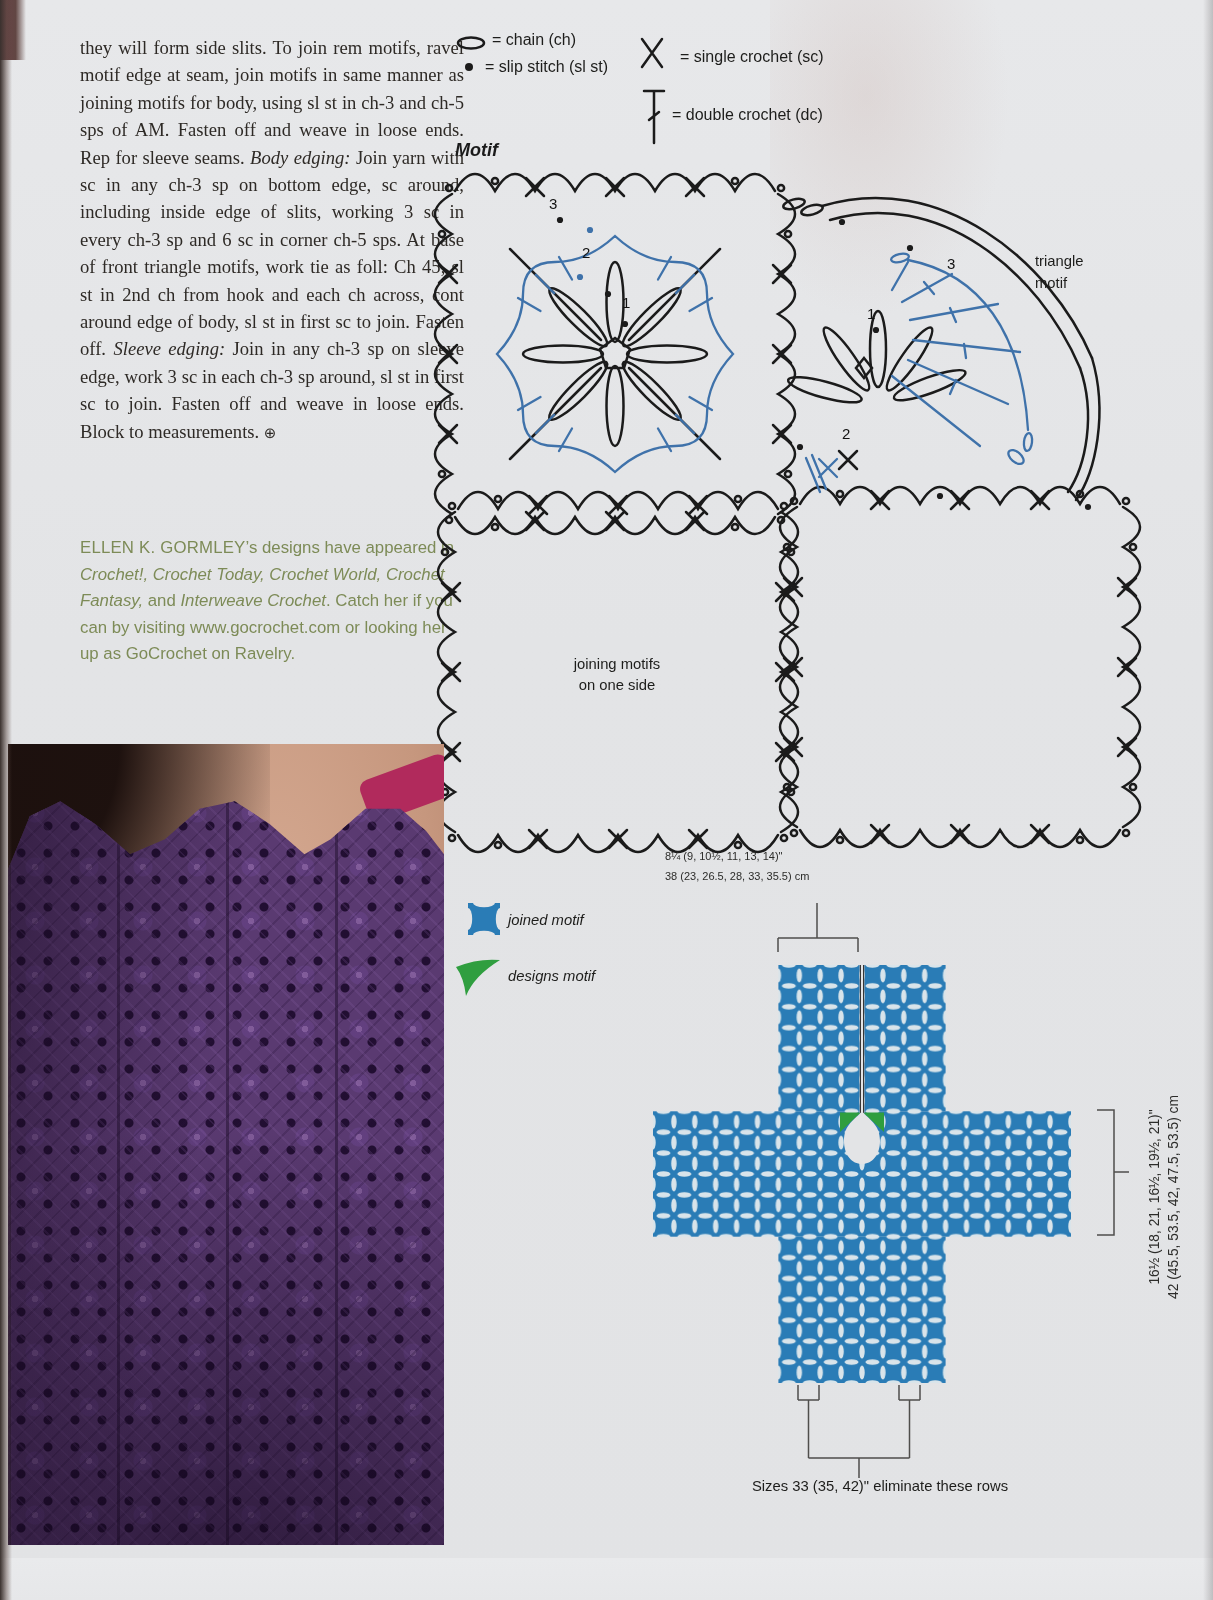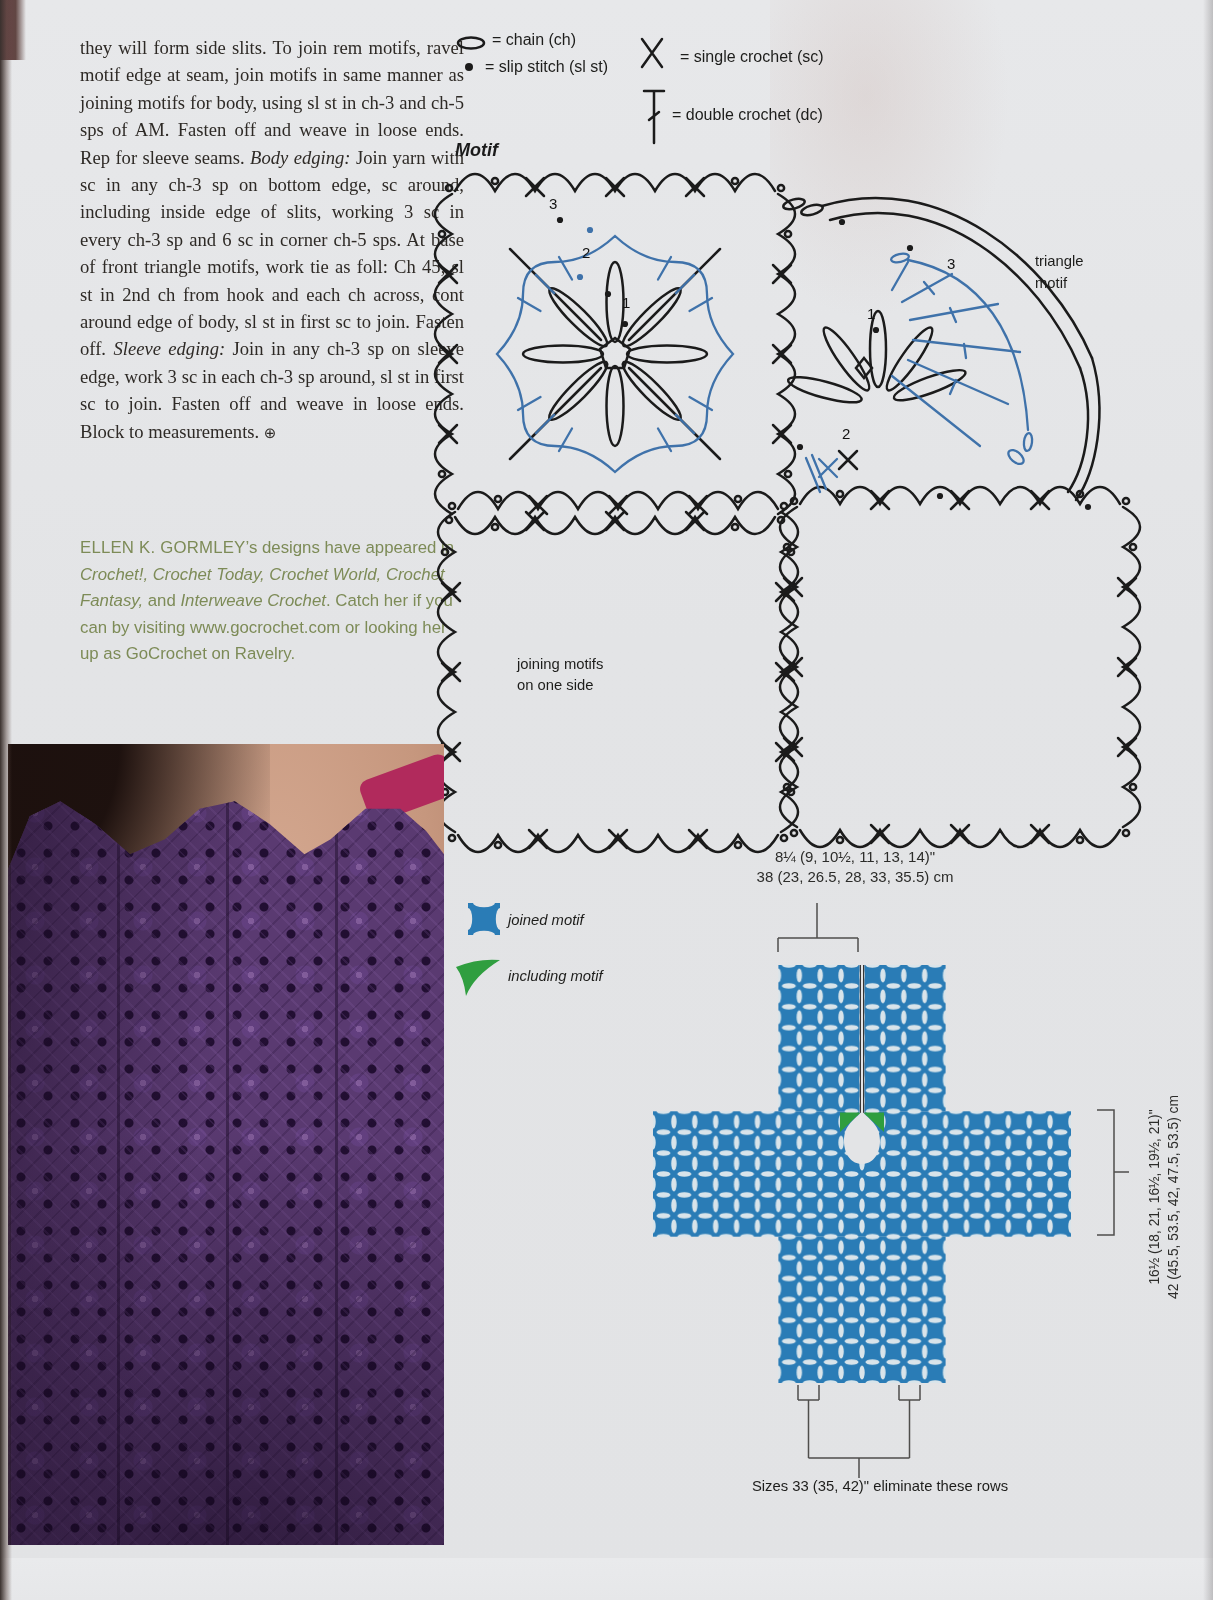--- a/index.html
+++ b/index.html
@@ -33,26 +33,26 @@
 
   
   .keytext{position:absolute;font-size:16px;color:#1d1d1b;}
   .keyicon{position:absolute;}
 
   .motif-title{position:absolute;left:455px;top:140px;font-size:18px;
     font-style:italic;font-weight:bold;color:#1b1b1b;}
 
   
   .tri-label{position:absolute;left:1035px;top:250px;font-size:14.8px;color:#1d1d1b;line-height:22px;}
-  .join-label{position:absolute;left:517px;top:654px;width:200px;
+  .join-label{position:absolute;left:517px;top:654px;width:200px;text-align:center;
     font-size:14.8px;color:#1d1d1b;line-height:21px;}
 
   
-  .measure-top{position:absolute;left:665px;top:847px;width:380px;text-align:center;
-    font-size:15px;color:#2c2c2a;line-height:19.5px;}
+  .measure-top{position:absolute;left:665px;top:847px;width:380px;
+    font-size:11px;color:#2c2c2a;line-height:19.5px;}
   .legend-row-label{position:absolute;font-size:14.8px;color:#1d1d1b;font-style:italic;}
   .side-label{position:absolute;left:1116px;top:1030px;width:96px;height:334px;}
   .side-label .rot{position:absolute;left:50%;top:50%;width:340px;
     transform:translate(-50%,-50%) rotate(-90deg);text-align:center;
     font-size:13.8px;line-height:19px;color:#2c2c2a;white-space:nowrap;}
   .elim-note{position:absolute;left:690px;top:1478px;width:380px;text-align:center;
     font-size:14.8px;color:#1d1d1b;}
 
   
   .footer-strip{position:absolute;left:0;top:1558px;width:1213px;height:42px;
@@ -257,21 +257,21 @@
     <ellipse cx="16" cy="0" rx="11" ry="4.2" fill="#e3e4e6"></ellipse>
     <ellipse cx="16" cy="32" rx="11" ry="4.2" fill="#e3e4e6"></ellipse>
     <ellipse cx="0" cy="16" rx="4.2" ry="11" fill="#e3e4e6"></ellipse>
     <ellipse cx="32" cy="16" rx="4.2" ry="11" fill="#e3e4e6"></ellipse>
   </svg>
   <div class="legend-row-label" style="left:508px;top:912px;">joined motif</div>
 
   <svg style="left:456px;top:960px;" width="44" height="36" viewBox="0 0 44 36">
     <path d="M 0,7 Q 22,-2 44,0 Q 18,16 10,36 Q 8,18 0,7 Z" fill="#2f9e3f"></path>
   </svg>
-  <div class="legend-row-label" style="left:508px;top:968px;">including motif</div>
+  <div class="legend-row-label" style="left:508px;top:968px;">designs motif</div>
 
   <svg style="left:440px;top:893px;" width="773" height="622" viewBox="0 0 773 622">
     <defs>
       <pattern id="pillow" width="20.9" height="20.9" patternUnits="userSpaceOnUse">
         <rect width="20.9" height="20.9" fill="#2a7cb6"></rect>
         <ellipse cx="10.45" cy="0" rx="7" ry="2.7" fill="#d9e4ea"></ellipse>
         <ellipse cx="10.45" cy="20.9" rx="7" ry="2.7" fill="#d9e4ea"></ellipse>
         <ellipse cx="0" cy="10.45" rx="2.7" ry="7" fill="#d9e4ea"></ellipse>
         <ellipse cx="20.9" cy="10.45" rx="2.7" ry="7" fill="#d9e4ea"></ellipse>
       </pattern>

